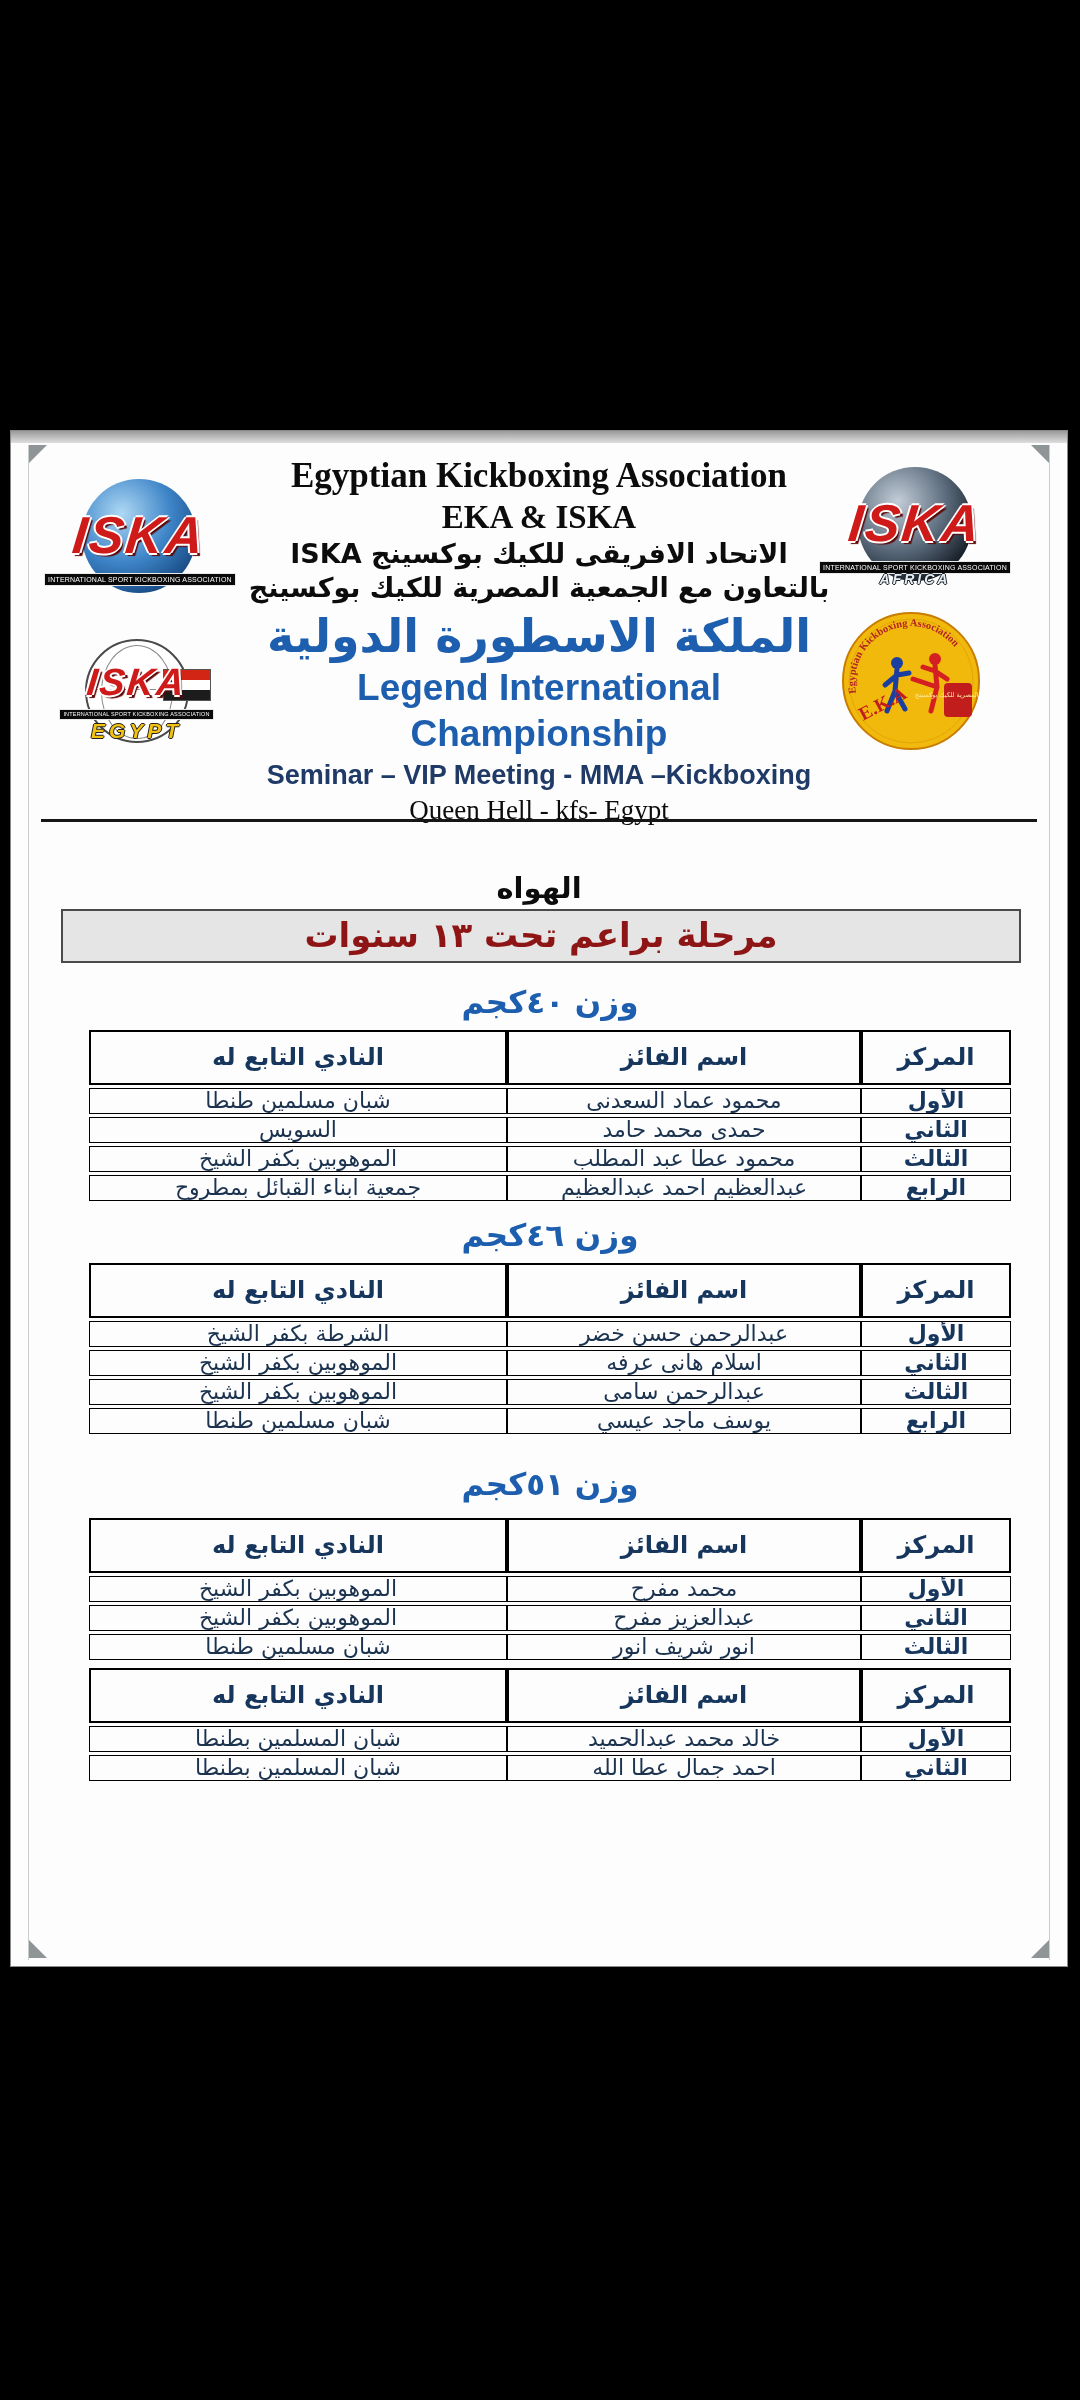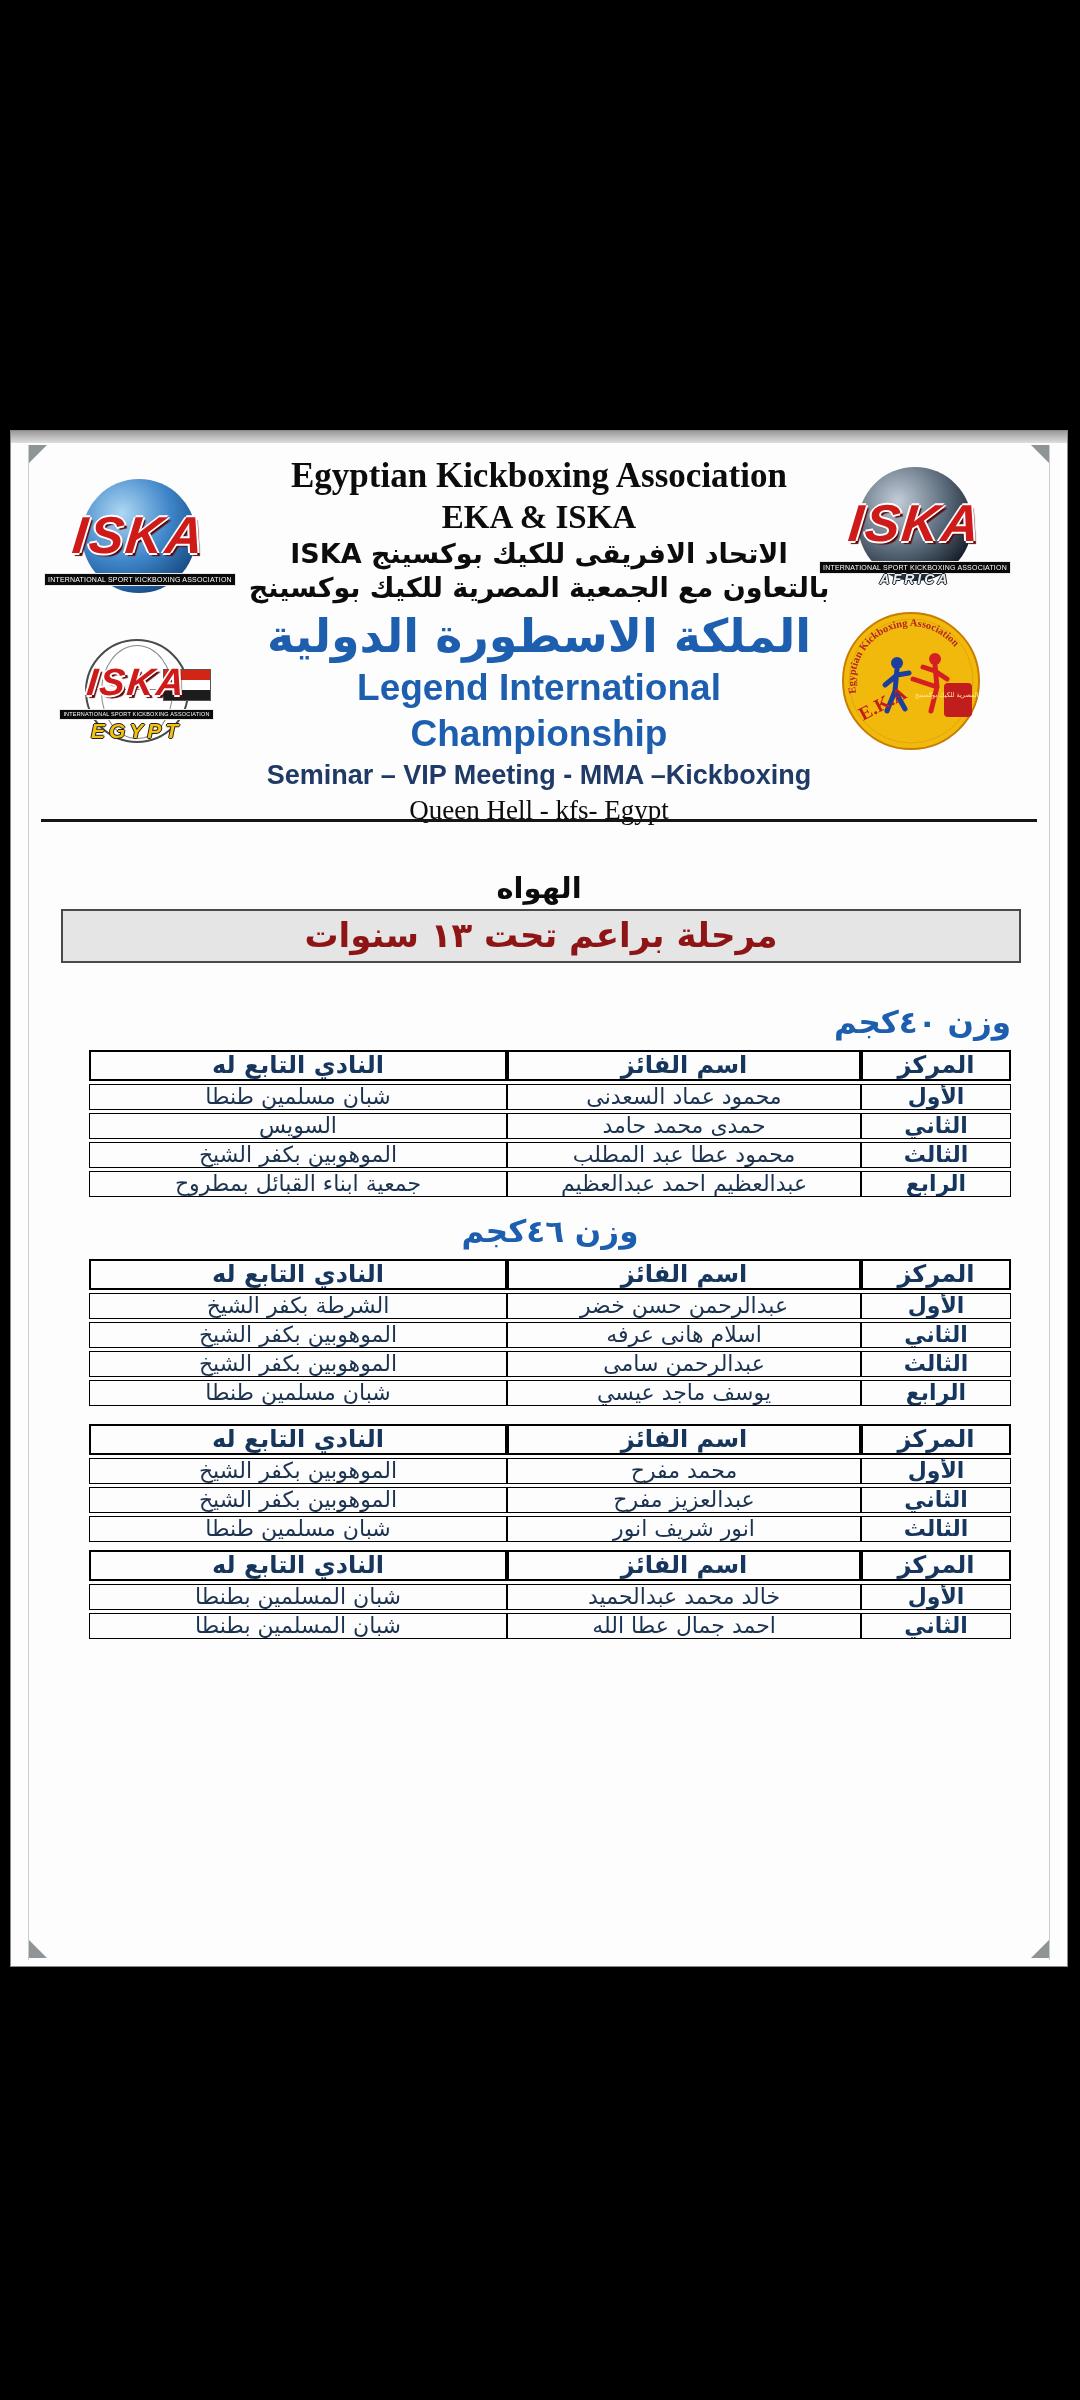--- a/index.html
+++ b/index.html
@@ -41,26 +41,26 @@
   .amateur{position:absolute;left:100px;right:100px;top:438px;text-align:center;direction:rtl;
            font-weight:bold;font-size:29px;line-height:38px;color:#0c0c0c;}
   .stage-box{position:absolute;left:50px;right:46px;top:478px;height:50px;
              border:2px solid #4a4a4a;background:#e5e5e5;text-align:center;}
   .stage-box span{font-weight:bold;font-size:34px;line-height:48px;color:var(--red-title,#8e1515);direction:rtl;}
 
   
   .sections{position:absolute;top:540px;left:78px;width:922px;}
   .weight-title{font-weight:bold;font-size:31px;line-height:38px;text-align:center;
                 color:var(--accent-blue,#1d5fae);direction:rtl;}
-  .wt-0{margin-top:32px;text-align:right;} .wt-1{margin-top:12px;} .wt-2{margin-top:28px;} .wt-3{margin-top:6px;}
+  .wt-0{margin-top:12px;} .wt-1{margin-top:12px;} .wt-2{margin-top:28px;} .wt-3{margin-top:6px;}
   table.results-table{width:100%;table-layout:fixed;direction:rtl;margin-top:6px;
         border-collapse:separate;border-spacing:0 3px;}
   table.tb-2{margin-top:12px;} table.tb-3{margin-top:2px;}
   .results-table th{border:2px solid #000;font-weight:bold;font-size:24px;line-height:25px;
-        color:var(--navy,#17365d);padding:1px 4px;text-align:center;overflow:hidden;white-space:nowrap;}
+        color:var(--navy,#17365d);padding:13px 4px;text-align:center;overflow:hidden;white-space:nowrap;}
   .results-table td{border:1.5px solid #000;font-size:22px;line-height:22px;color:#1c3350;
         padding:1px 20px;text-align:center;overflow:hidden;white-space:nowrap;}
   .results-table td.place-cell{font-weight:bold;color:var(--navy,#17365d);}
 
   
   .logo{position:absolute;}
   .logo-iska-int{left:33px;top:48px;width:190px;height:132px;}
   .logo-iska-africa{left:806px;top:36px;width:196px;height:132px;}
   .logo-iska-egypt{left:43px;top:208px;width:165px;height:118px;}
   .logo-eka{left:830px;top:180px;width:140px;height:140px;}
@@ -244,20 +244,21 @@
               <td class="winner-cell">عبدالرحمن سامى</td>
               <td class="club-cell">الموهوبين بكفر الشيخ</td>
             </tr>
             <tr>
               <td class="place-cell">الرابع</td>
               <td class="winner-cell">يوسف ماجد عيسي</td>
               <td class="club-cell">شبان مسلمين طنطا</td>
             </tr>
           </tbody>
         </table>
+        <div class="weight-title wt-2" dir="rtl">وزن ٥١كجم</div>
         <table class="results-table tb-2">
           <colgroup>
             <col style="width: 150px;">
             <col style="width: 354px;">
             <col style="width: 418px;">
           </colgroup>
           <thead>
             <tr>
               <th>المركز</th>
               <th>اسم الفائز</th>

